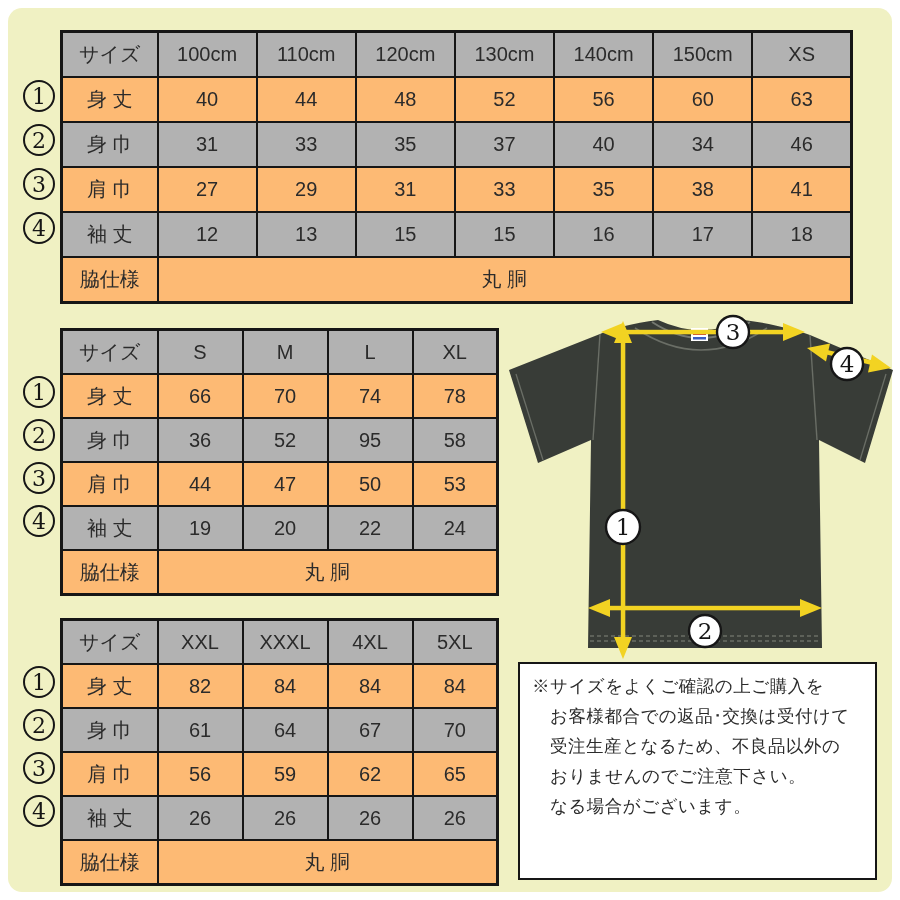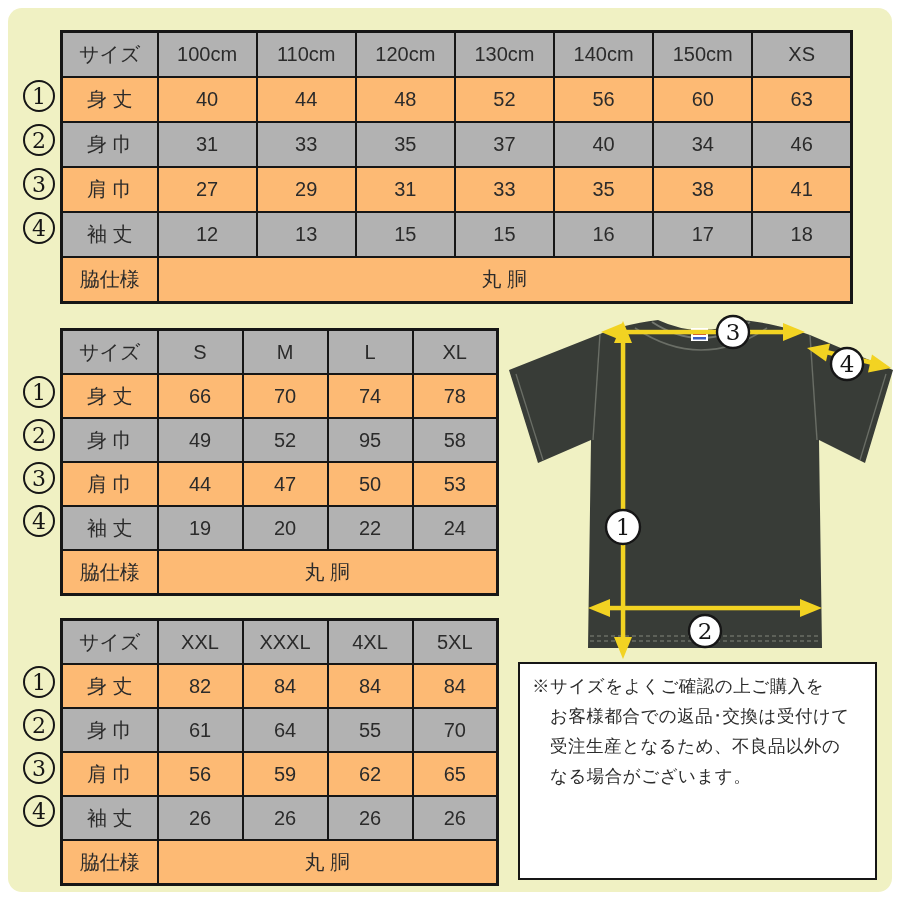--- a/index.html
+++ b/index.html
@@ -147,21 +147,21 @@
       </tr>
       <tr>
         <td class="label">身 丈</td>
         <td>66</td>
         <td>70</td>
         <td>74</td>
         <td>78</td>
       </tr>
       <tr>
         <td class="gray label">身 巾</td>
-        <td class="gray">49</td>
+        <td class="gray">36</td>
         <td class="gray">52</td>
         <td class="gray">95</td>
         <td class="gray">58</td>
       </tr>
       <tr>
         <td class="label">肩 巾</td>
         <td>44</td>
         <td>47</td>
         <td>50</td>
         <td>53</td>
@@ -213,21 +213,21 @@
         <td class="label">身 丈</td>
         <td>82</td>
         <td>84</td>
         <td>84</td>
         <td>84</td>
       </tr>
       <tr>
         <td class="gray label">身 巾</td>
         <td class="gray">61</td>
         <td class="gray">64</td>
-        <td class="gray">55</td>
+        <td class="gray">67</td>
         <td class="gray">70</td>
       </tr>
       <tr>
         <td class="label">肩 巾</td>
         <td>56</td>
         <td>59</td>
         <td>62</td>
         <td>65</td>
       </tr>
       <tr>
@@ -322,14 +322,15 @@
       <circle cx="200" cy="321" r="16" fill="#ffffff" stroke="#161616" stroke-width="2.4"></circle>
       <text x="200" y="329">2</text>
     </g>
   </g>
 </svg>
 
 <div class="note-box">
   <div class="note-line">※サイズをよくご確認の上ご購入を</div>
   <div class="note-line indent">お客様都合での返品･交換は受付けて</div>
   <div class="note-line indent">受注生産となるため、不良品以外の</div>
+  <div class="note-line indent">おりませんのでご注意下さい。</div>
   <div class="note-line indent">なる場合がございます。</div>
 </div>
 
 </body></html>

